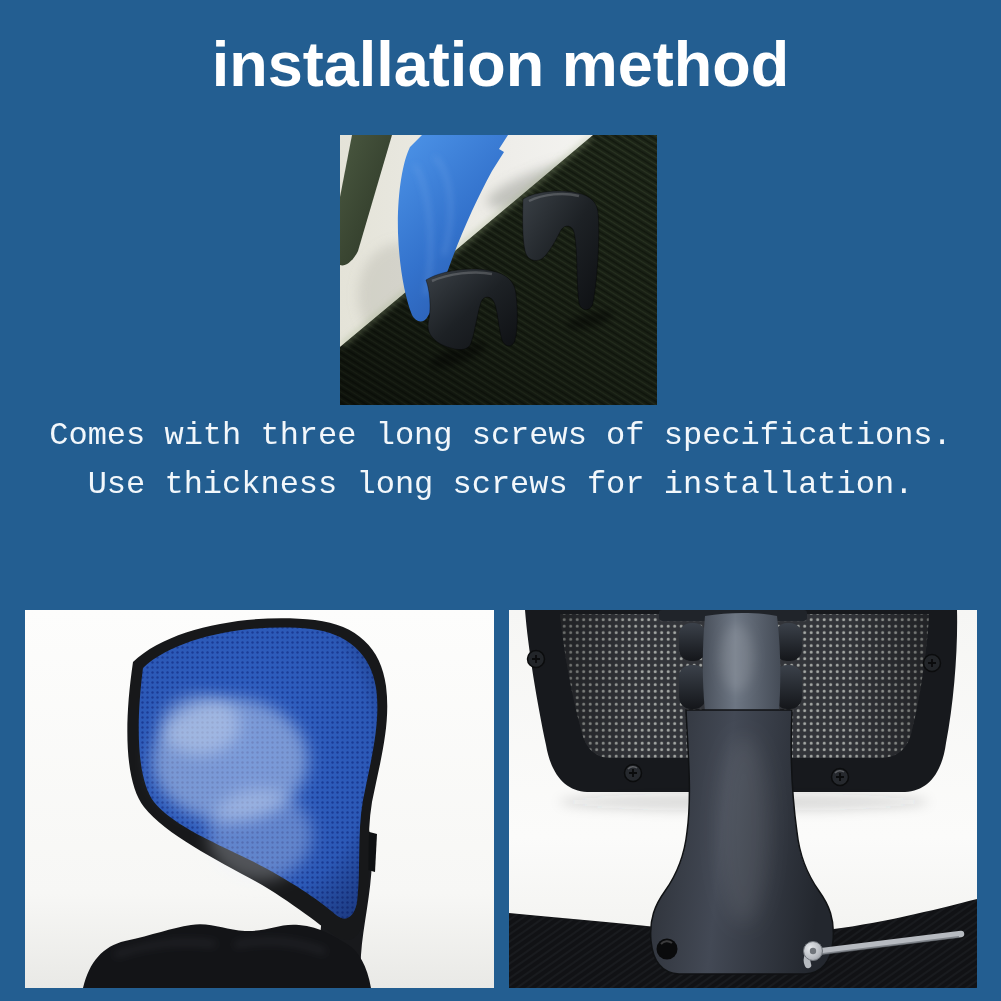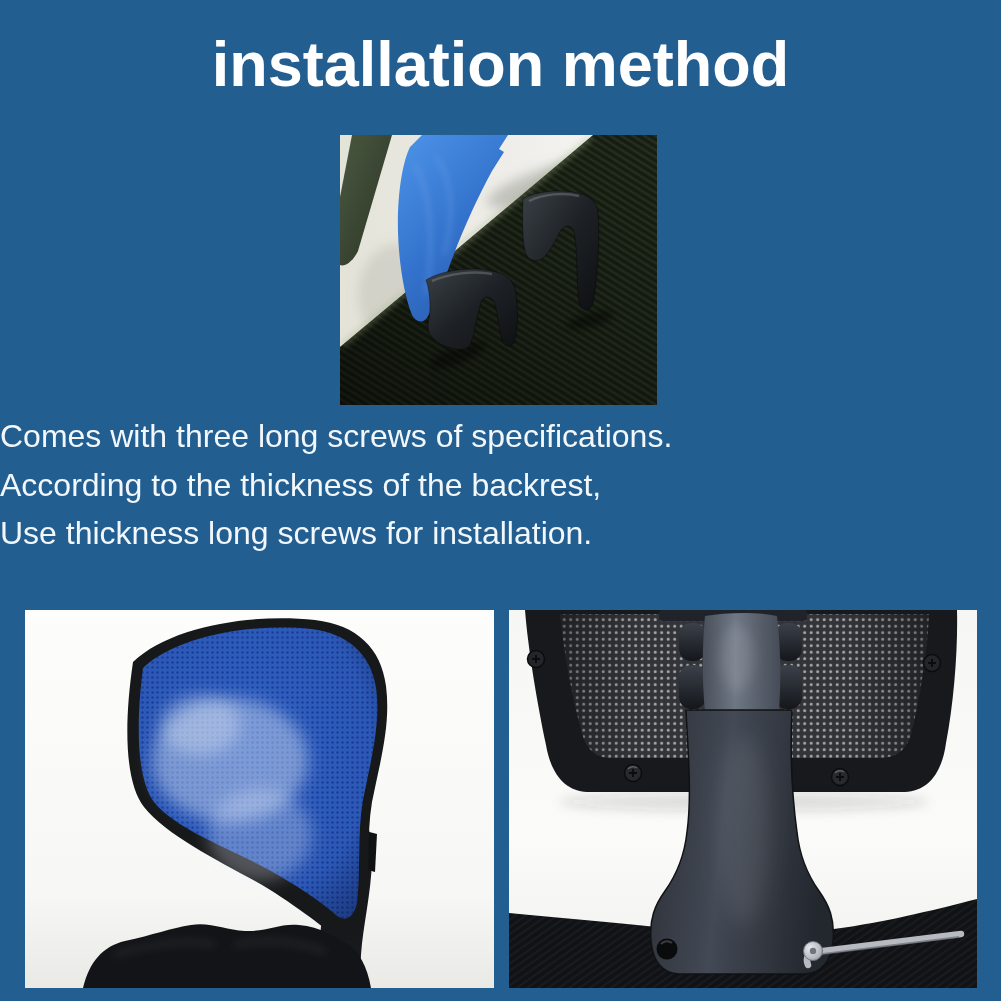--- a/index.html
+++ b/index.html
@@ -23,21 +23,21 @@
     font-size:63px;font-weight:700;letter-spacing:0px;
     color:var(--title-text,#fff);
   }
   .photo{position:absolute;line-height:0;}
   .photo svg{display:block;}
   .photo-top{left:340px;top:135px;width:317px;height:270px;}
   .photo-bl{left:25px;top:610px;width:469px;height:378px;}
   .photo-br{left:509px;top:610px;width:468px;height:378px;}
   .caption{
     position:absolute;left:0;top:412px;width:100%;
-    color:var(--caption-text,#f2f7fb);
+    text-align:center;color:var(--caption-text,#f2f7fb);font-family:Liberation Mono, monospace;
   }
   .caption p{
     margin:0;font-size:32px;line-height:48.5px;font-weight:400;
   }
 </style>
 </head>
 <body>
 
 <div class="canvas">
 
@@ -105,21 +105,20 @@
 
       <path d="M 86,145 C 100,136 130,131 152,136 C 168,139 175,148 176,159 C 178,174 178,194 175,205 C 173,213 165,213 162,205 C 158,192 158,176 154,167 C 151,161 144,160 141,167 C 137,180 135,197 131,208 C 129,215 120,216 111,213 C 103,211 96,207 92,202 C 88,197 87,191 89,184 C 91,172 90,156 86,145 Z" fill="url(#t-hook)" stroke="rgba(0,0,0,0.35)" stroke-width="1"></path>
       <path d="M 183,64 C 196,56 221,54 238,58 C 251,61 257,68 258,77 C 260,98 258,142 253,168 C 251,177 241,177 239,168 C 236,147 238,114 234,97 C 232,90 225,89 221,95 C 216,105 210,116 204,122 C 198,128 189,126 186,119 C 183,111 182,92 183,64 Z" fill="url(#t-hook)" stroke="rgba(0,0,0,0.35)" stroke-width="1"></path>
       <path d="M 92,146 C 108,139 134,135 152,139" stroke="rgba(255,255,255,0.18)" stroke-width="2.5" fill="none"></path>
       <path d="M 189,66 C 203,59 224,57 239,61" stroke="rgba(255,255,255,0.18)" stroke-width="2.5" fill="none"></path>
     </svg>
   </div>
 
   <div class="caption">
     <p>Comes with three long screws of specifications.</p>
-    <p>According to the thickness of the backrest,</p>
     <p>Use thickness long screws for installation.</p>
   </div>
 
   <div class="photo photo-bl" role="img" aria-label="Blue mesh headrest pillow with black frame installed above an office chair backrest">
     <svg width="469" height="378" viewBox="0 0 469 378">
       <defs>
         <linearGradient id="l-bg" x1="0" y1="0" x2="0" y2="1">
           <stop offset="0" stop-color="#fdfdfc"></stop>
             <stop offset="0.75" stop-color="#f7f7f5"></stop>
             <stop offset="1" stop-color="#e9e9e6"></stop>

